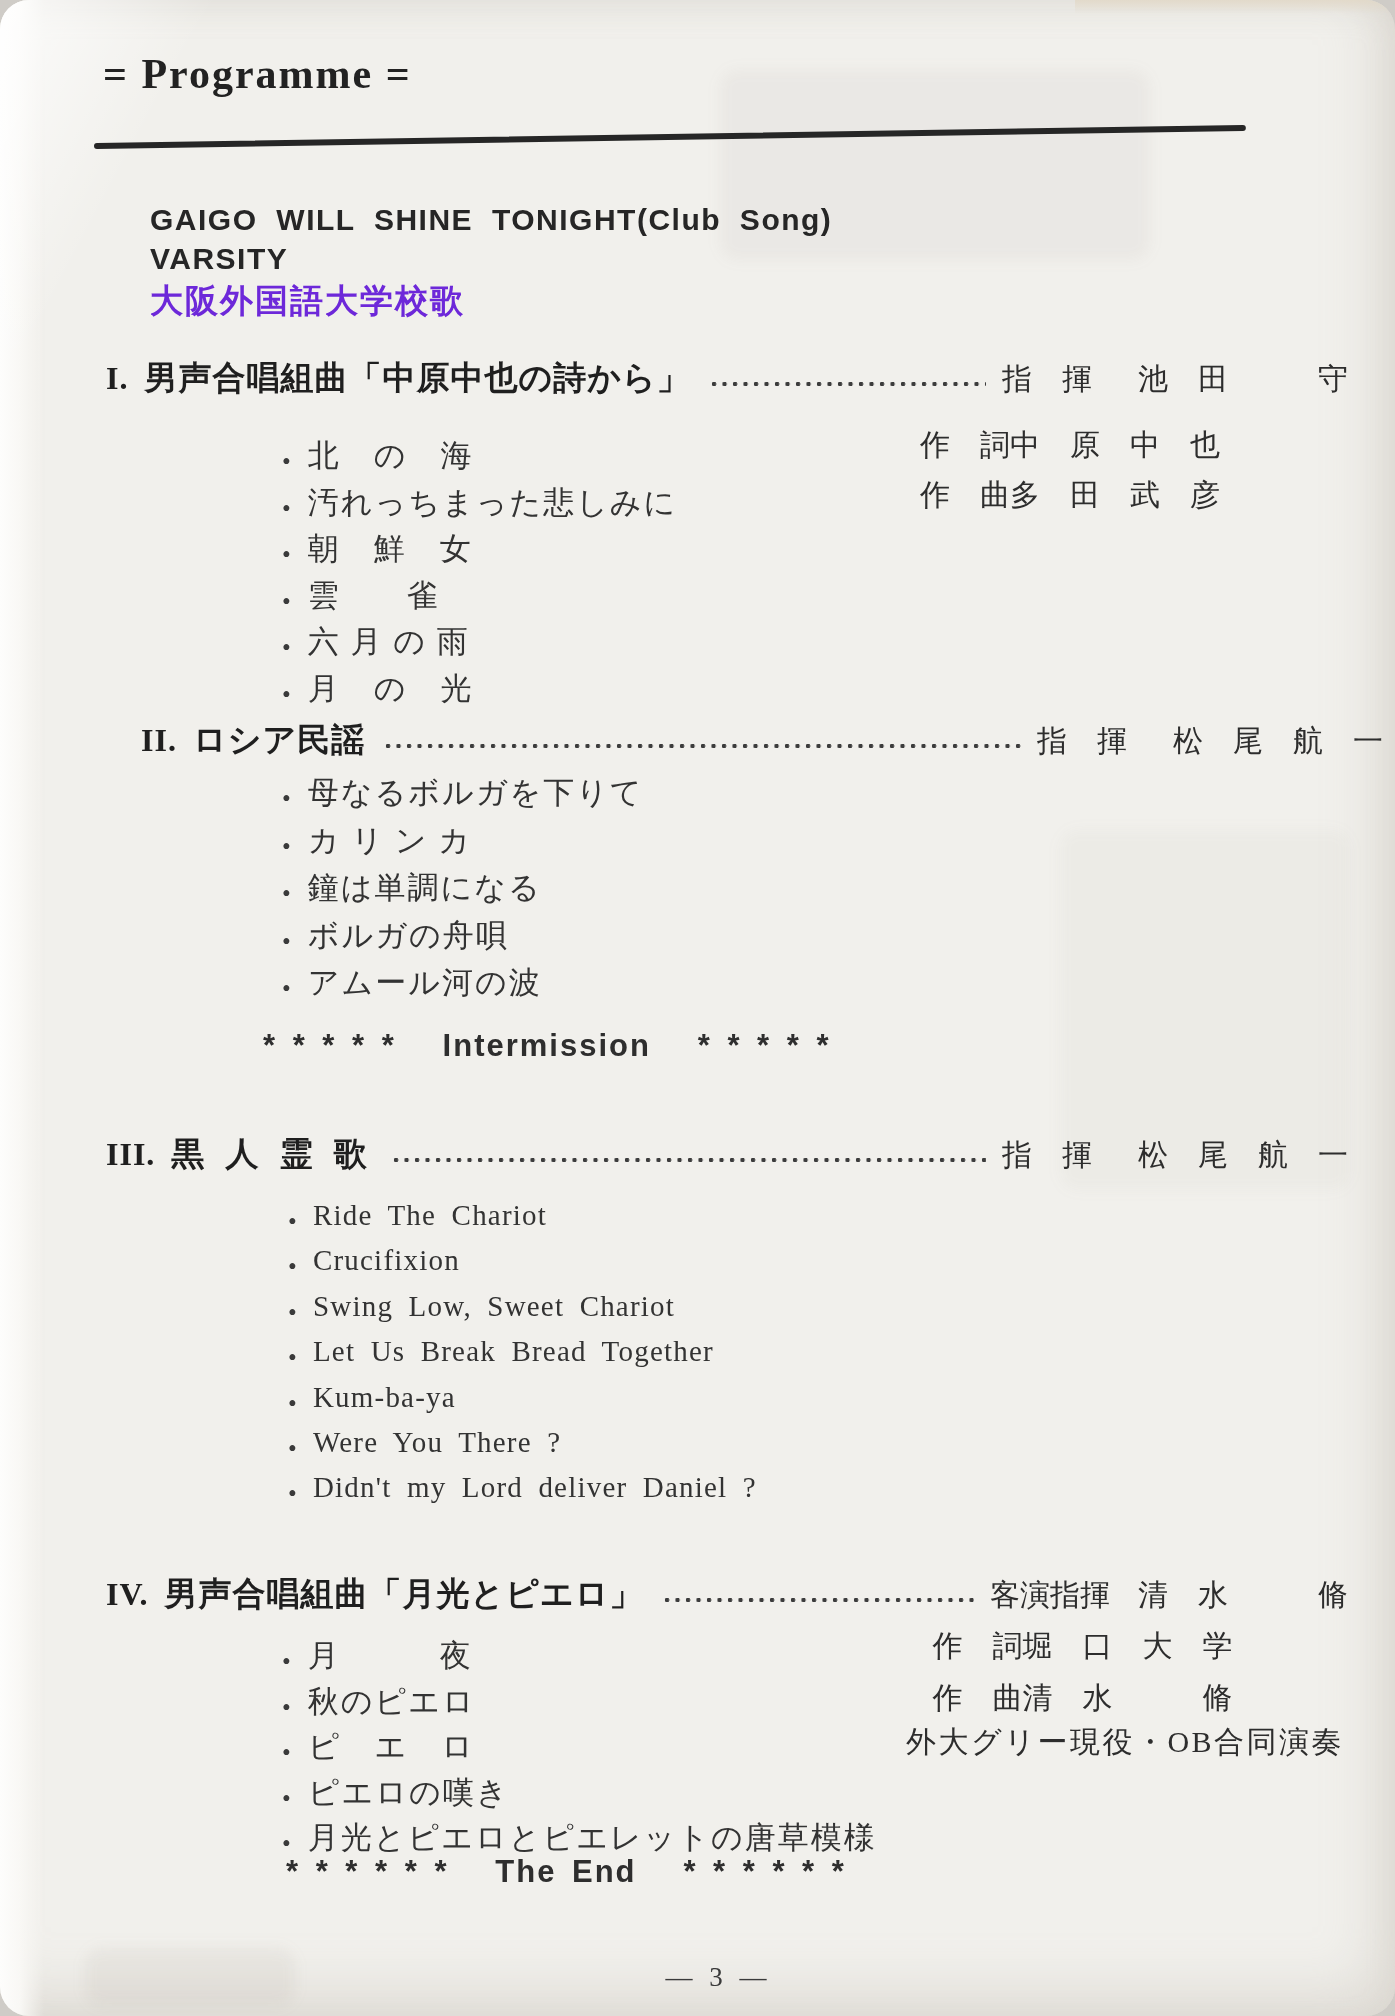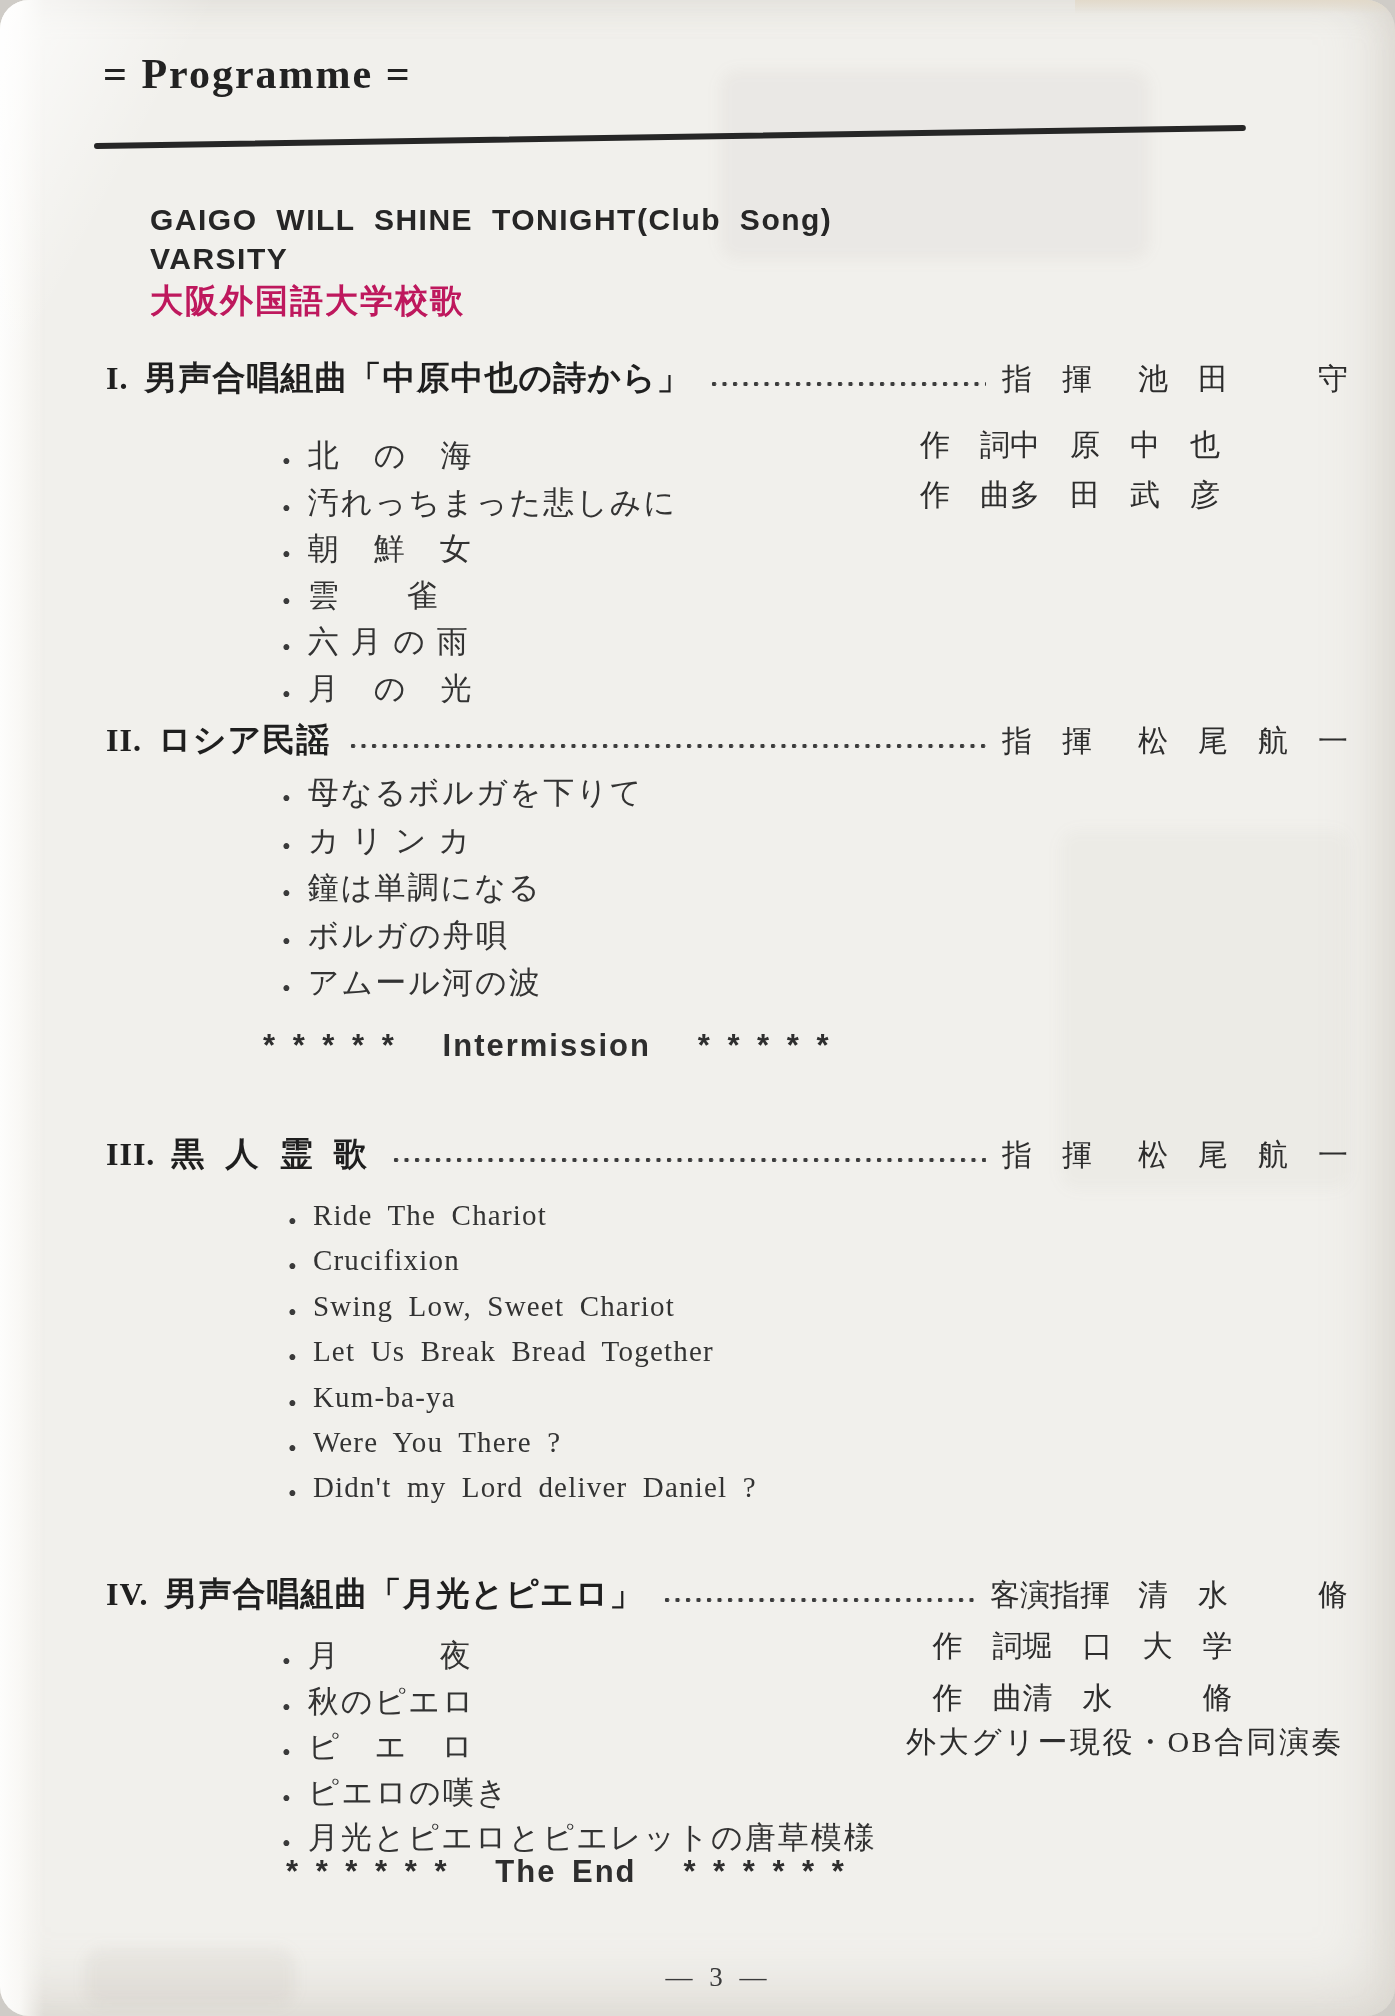--- a/index.html
+++ b/index.html
@@ -51,21 +51,21 @@
   
   .intro { position:absolute; left:150px; top:200px; }
   .intro .en {
     font-family:"Liberation Sans","DejaVu Sans",sans-serif;
     font-weight:700; font-size:30px; letter-spacing:1.5px; word-spacing:9px;
     line-height:39px; color:#262626; white-space:pre;
   }
   .intro .jp {
     font-family:"Liberation Sans","DejaVu Sans",sans-serif;
     font-weight:700; font-size:33px; letter-spacing:2px;
-    line-height:46px; color:#be185d; white-space:pre;
+    line-height:46px; color:#6d28d9; white-space:pre;
   }
 
   
   .section-head {
     position:absolute; left:106px; width:1242px; height:46px;
     display:flex; align-items:baseline; white-space:pre;
   }
   .sec-num {
     font-family:"Liberation Serif","DejaVu Serif",serif;
     font-weight:700; font-size:32px; letter-spacing:1px; color:#1f1f1f;
@@ -167,21 +167,21 @@
   </div>
   <div class="songs jp1" style="left:282px; top:436px;">
     <div class="song">北　の　海</div>
     <div class="song">汚れっちまった悲しみに</div>
     <div class="song">朝　鮮　女</div>
     <div class="song">雲　　雀</div>
     <div class="song">六 月 の 雨</div>
     <div class="song">月　の　光</div>
   </div>
 
-  <div class="section-head" style="top:718px;">
+  <div class="section-head" style="top:718px;margin-left:35px;">
     <span class="sec-num">II.</span>
     <span class="sec-title">ロシア民謡</span>
     <span class="leader"></span>
     <span class="sec-role">指　揮</span>
     <span class="sec-cond">松　尾　航　一</span>
   </div>
   <div class="songs jp2" style="left:282px; top:772px;">
     <div class="song">母なるボルガを下りて</div>
     <div class="song">カ リ ン カ</div>
     <div class="song">鐘は単調になる</div>

